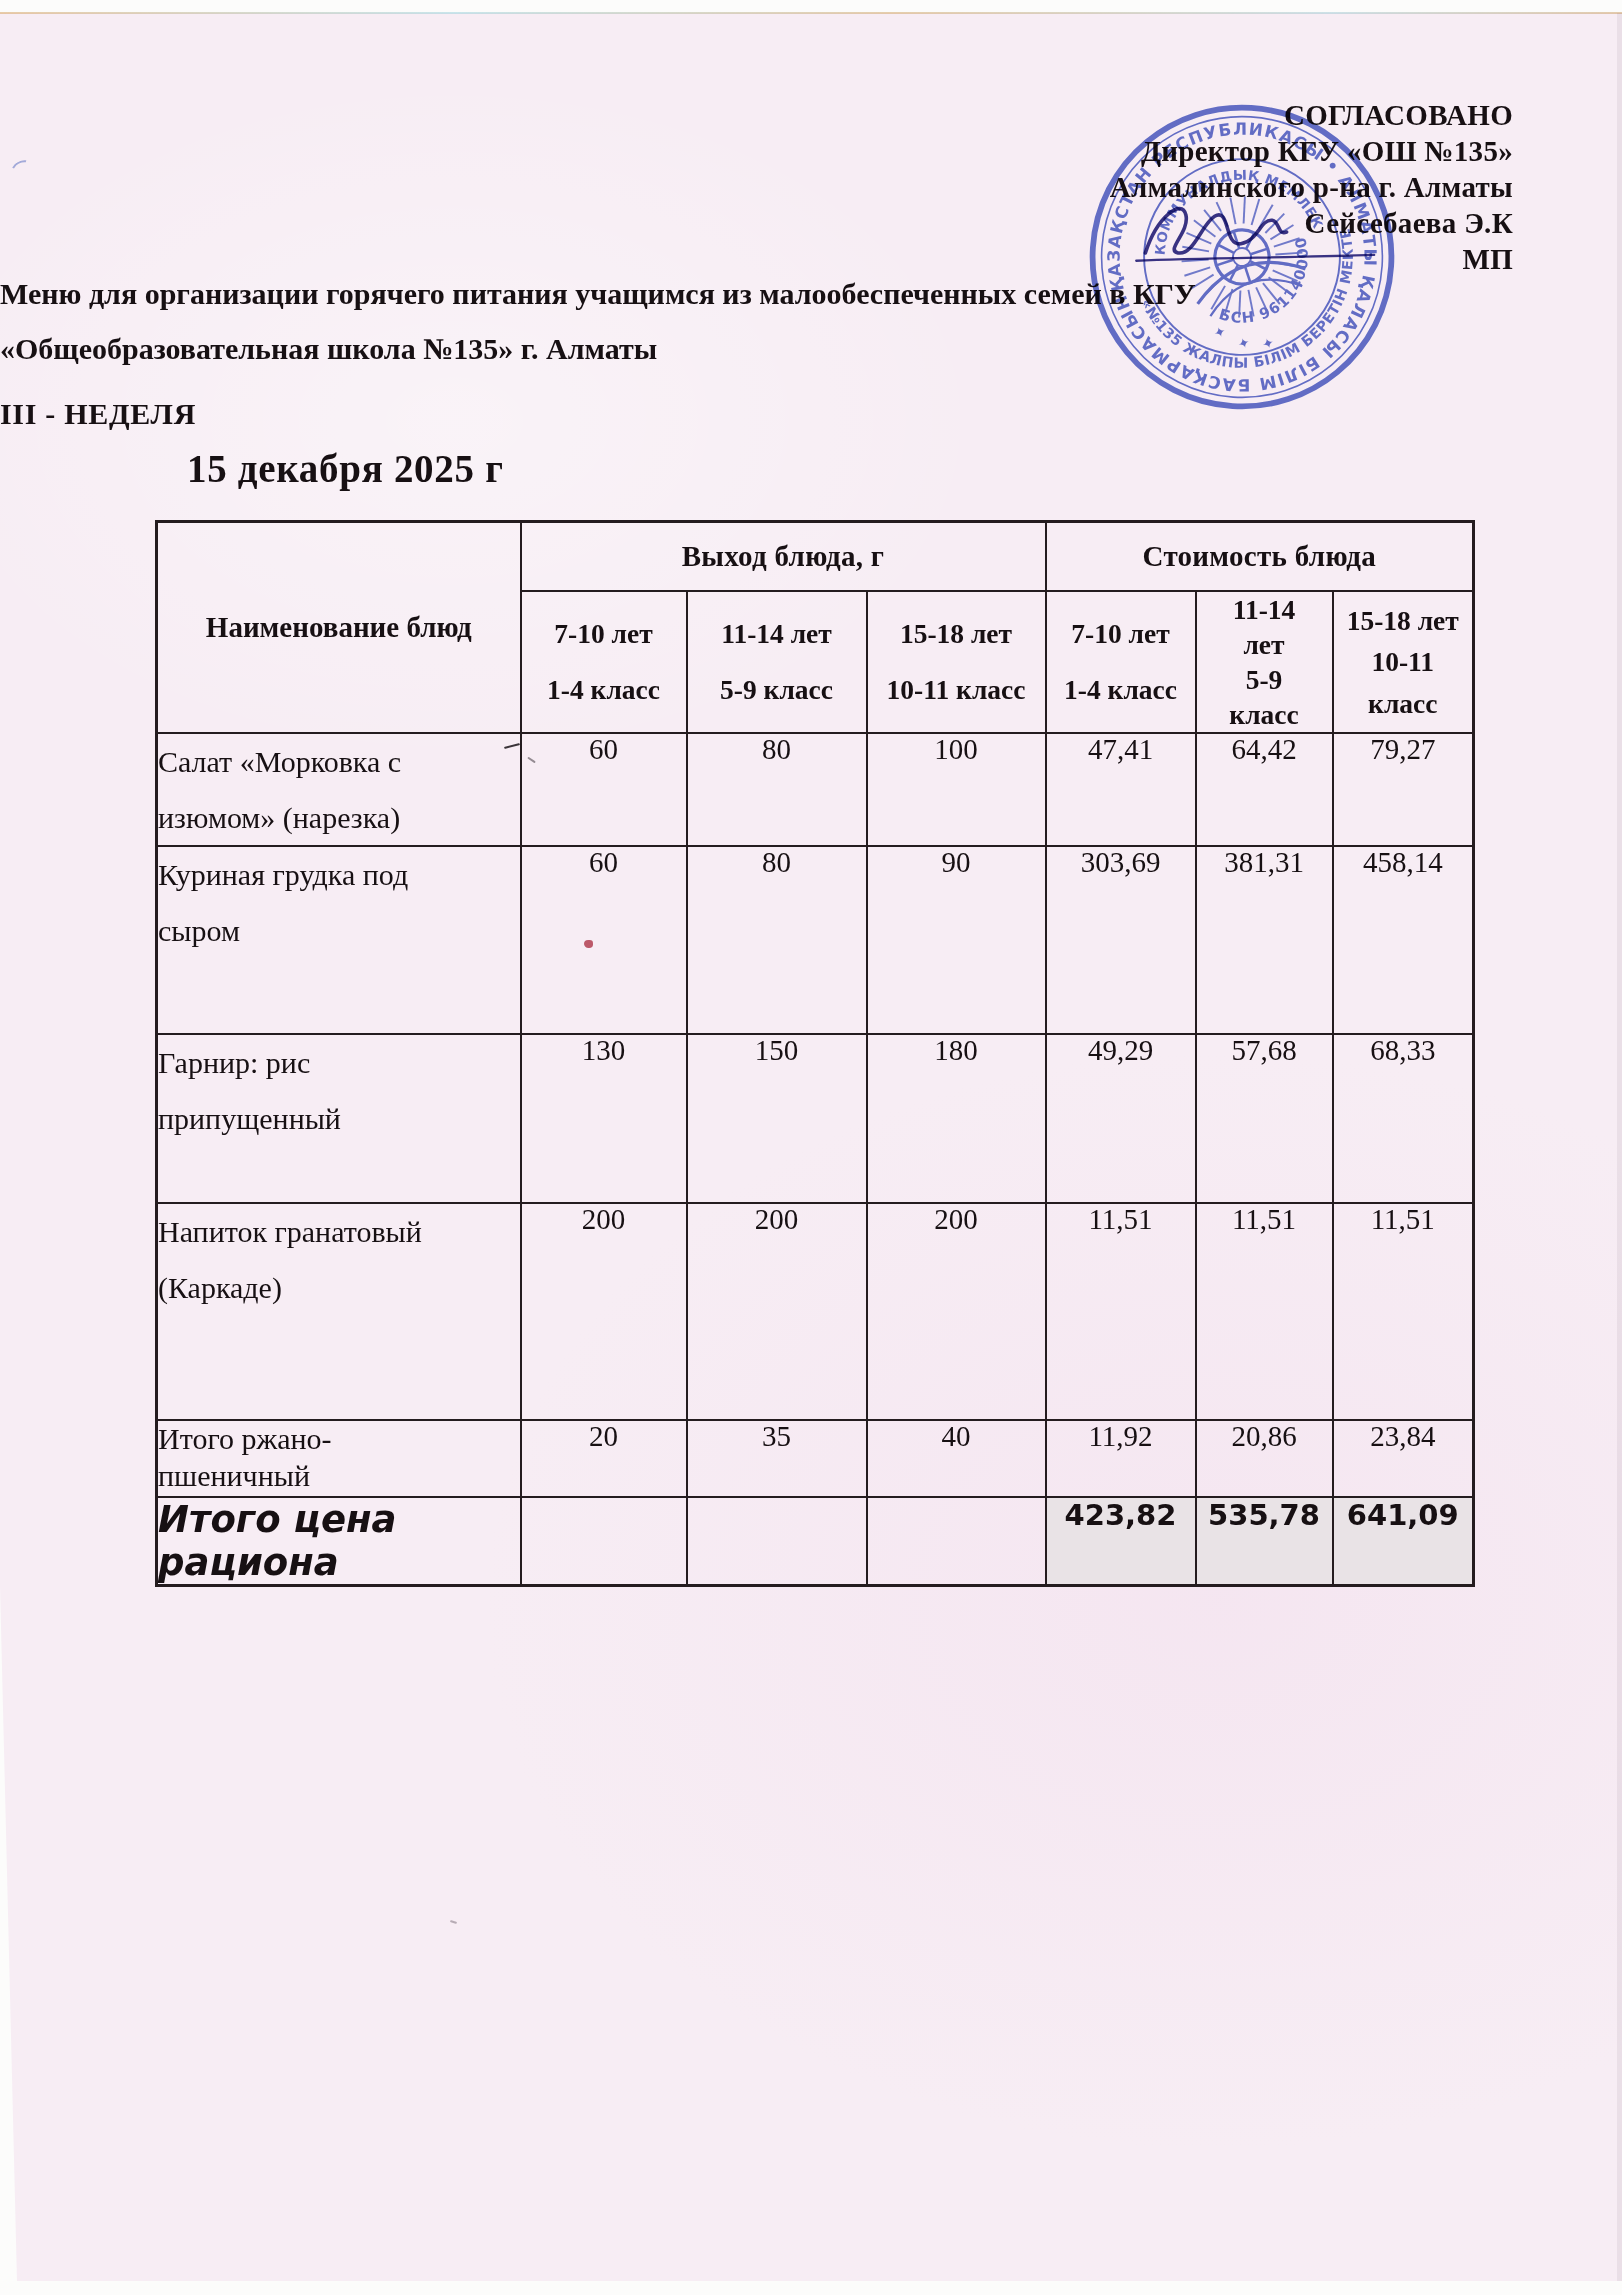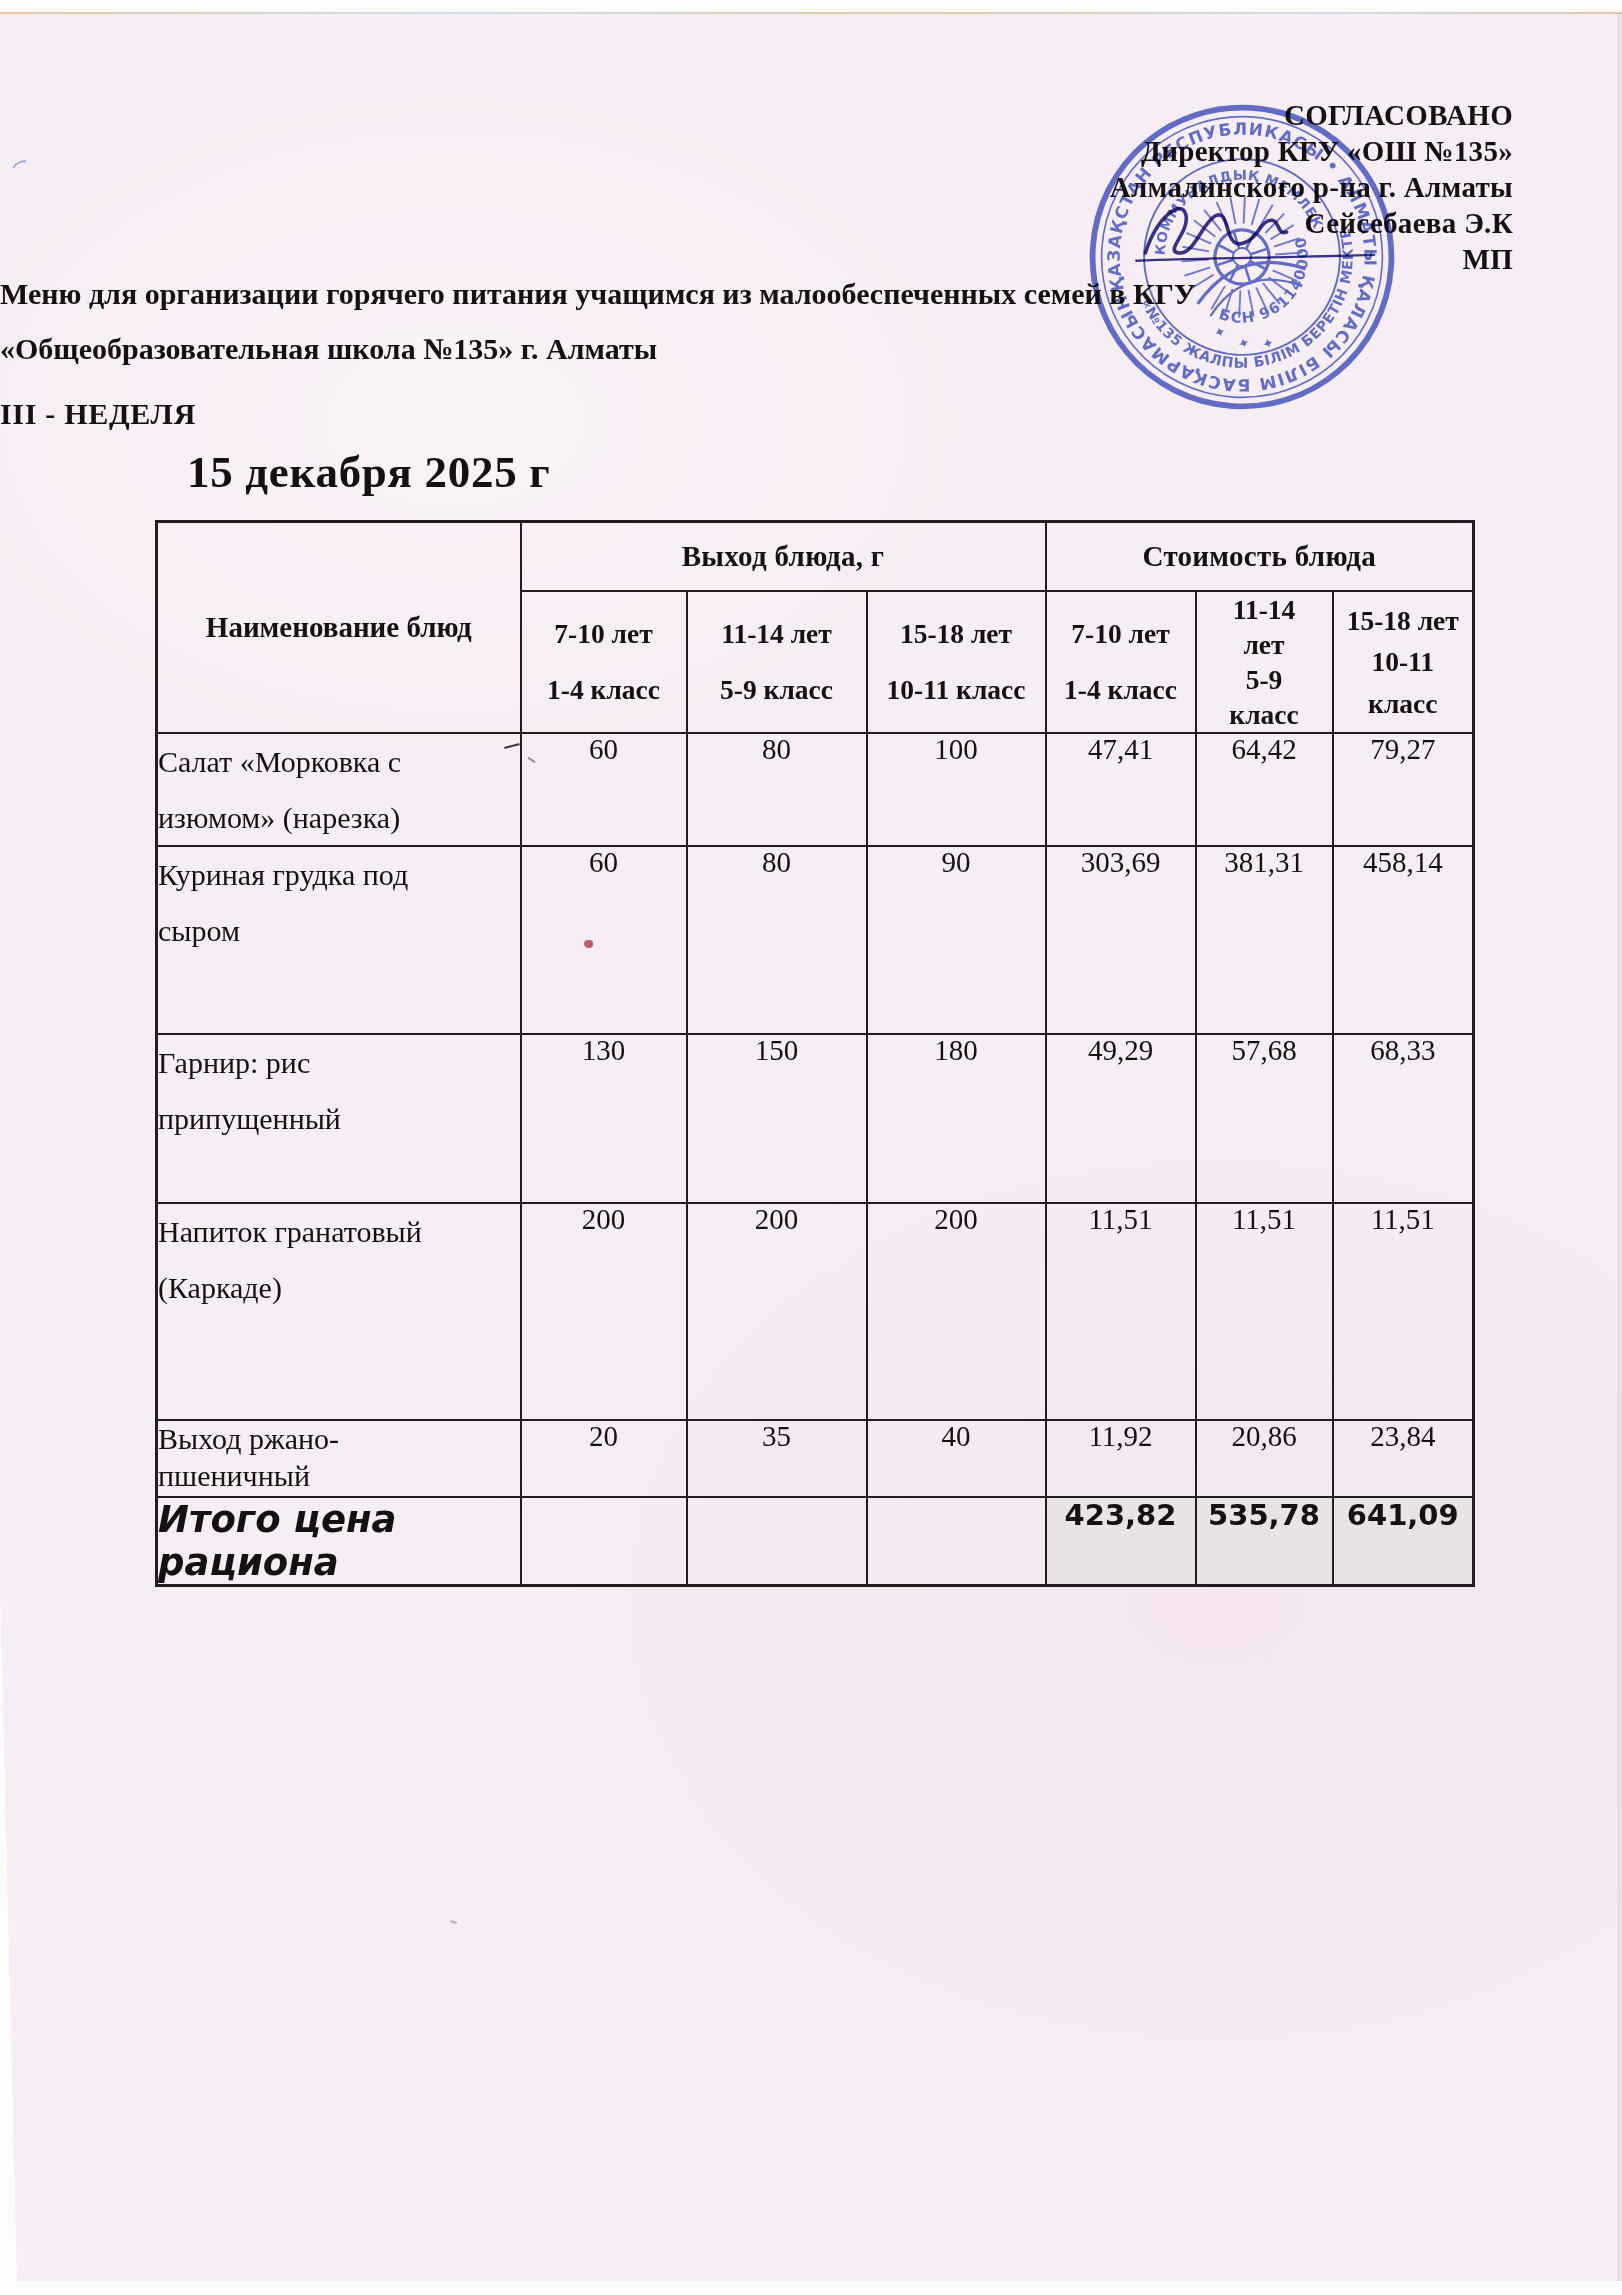--- a/index.html
+++ b/index.html
@@ -40,21 +40,21 @@
   
   .title-line{
     position:absolute;left:0;width:100%;text-align:left;z-index:2;
     font-weight:bold;font-size:30px;white-space:nowrap;
   }
   .t1{top:277px;}
   .t2{top:332px;}
   .t3{top:397px;font-size:30px;letter-spacing:0.7px;}
   .date-line{
     position:absolute;left:187px;top:446px;z-index:2;
-    font-weight:bold;font-size:45px;letter-spacing:0.7px;
+    font-weight:bold;font-size:39px;letter-spacing:0.7px;
   }
   
   .stamp{
     position:absolute;left:1081px;top:96px;width:322px;height:322px;z-index:5;
     transform:rotate(-18deg);
     mix-blend-mode:multiply;opacity:.85;pointer-events:none;
   }
   .stamp svg{width:100%;height:100%;}
   
   .signature{
@@ -276,21 +276,21 @@
       <td class="name">Напиток гранатовый
 (Каркаде)</td>
       <td class="num">200</td>
       <td class="num">200</td>
       <td class="num">200</td>
       <td class="num">11,51</td>
       <td class="num">11,51</td>
       <td class="num">11,51</td>
     </tr>
     <tr class="r5">
-      <td class="name name-tight">Выход ржано-
+      <td class="name name-tight">Итого ржано-
 пшеничный</td>
       <td class="num num-sink">20</td>
       <td class="num num-sink">35</td>
       <td class="num num-sink">40</td>
       <td class="num">11,92</td>
       <td class="num">20,86</td>
       <td class="num">23,84</td>
     </tr>
     <tr class="r6">
       <td class="total-label">Итого цена рациона</td>

